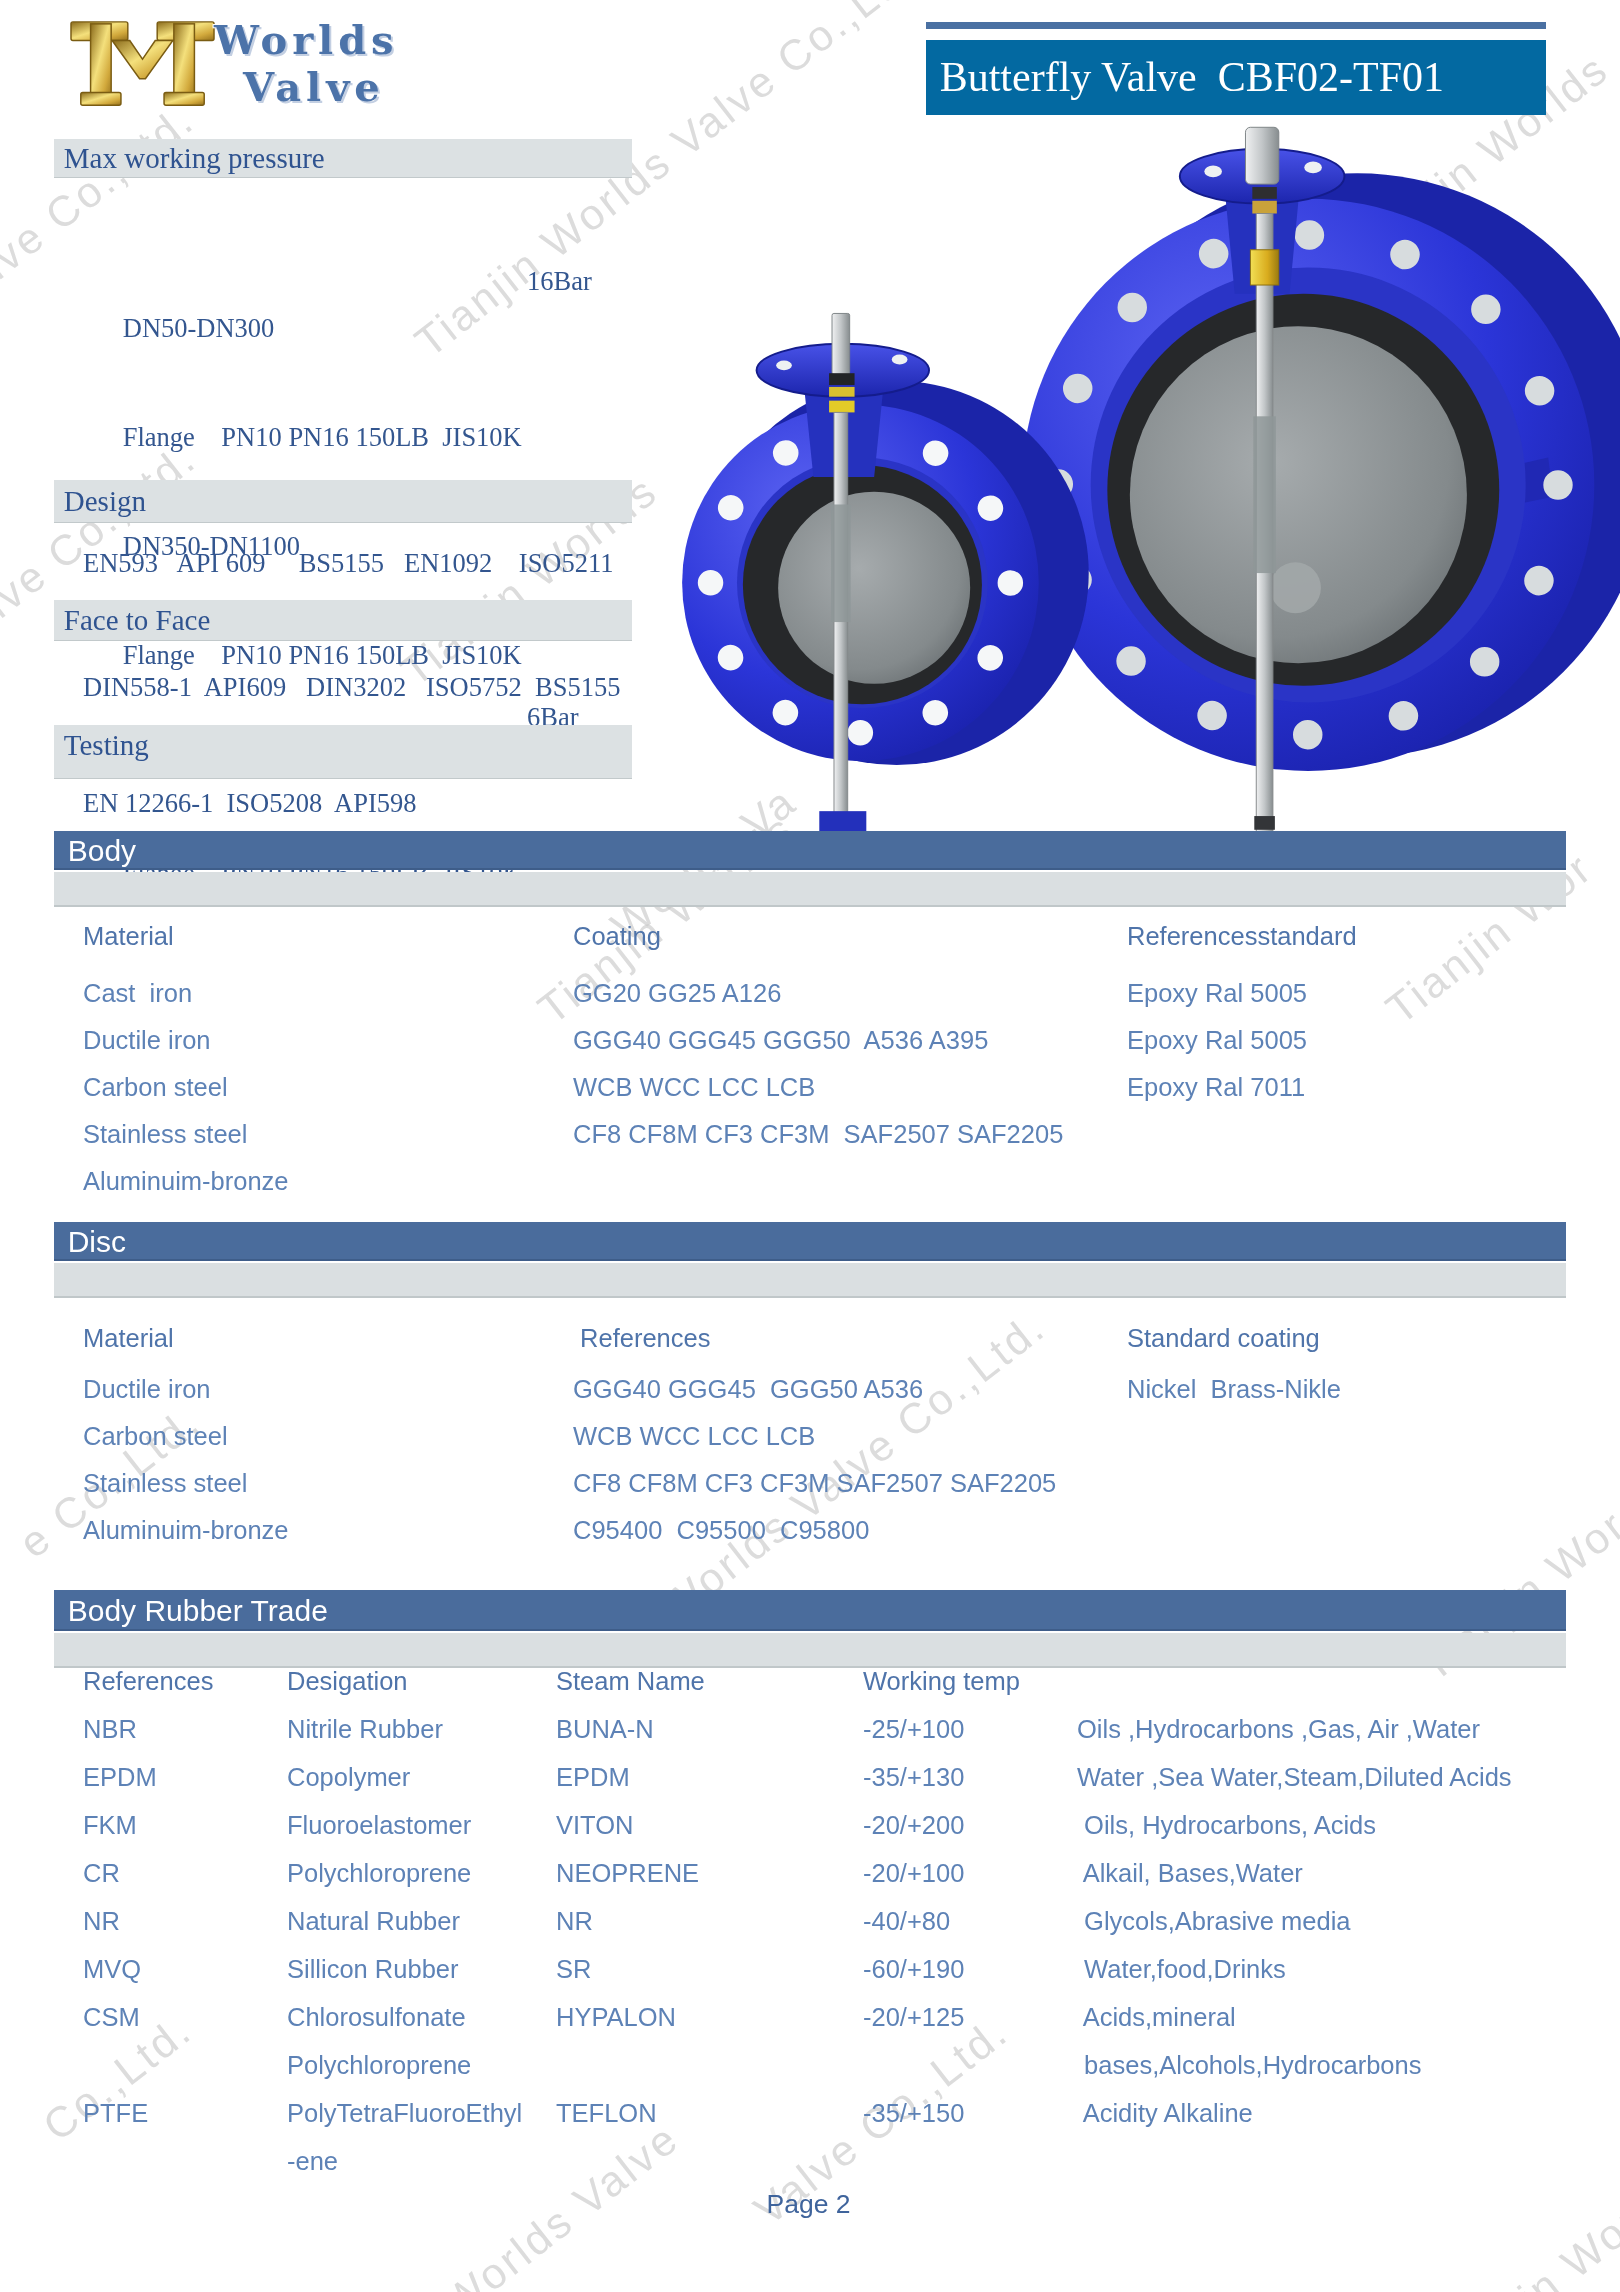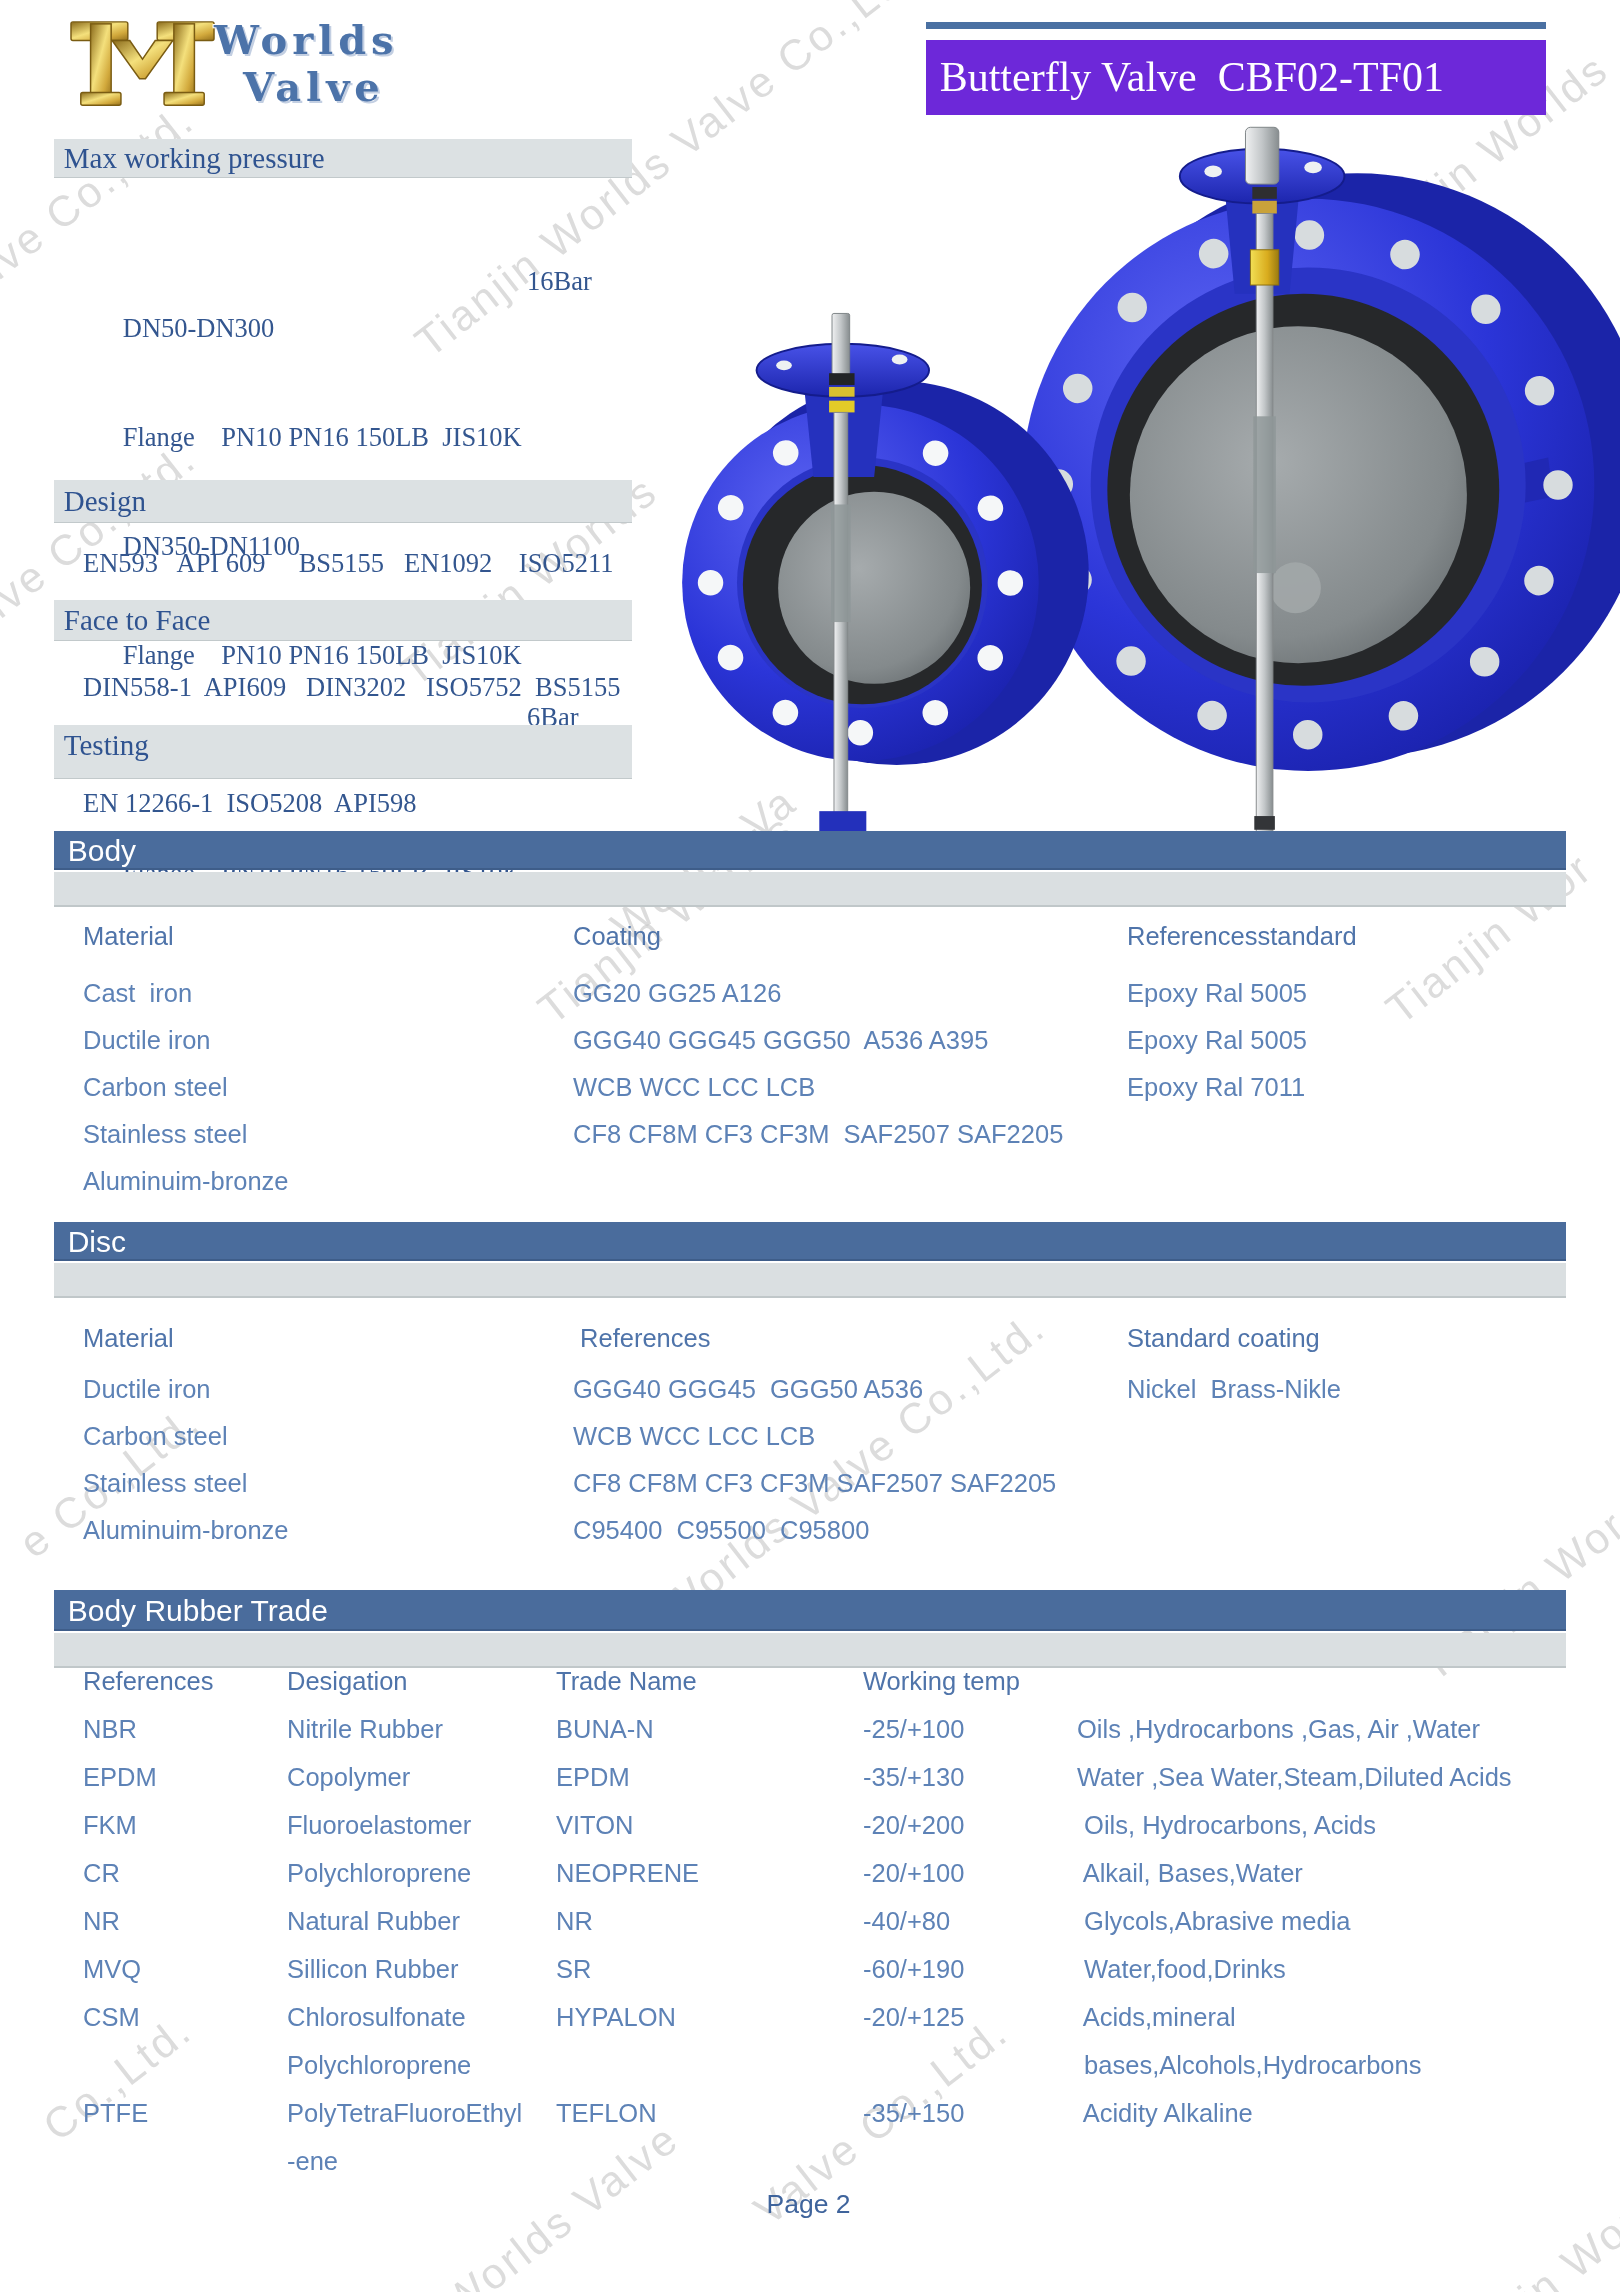--- a/index.html
+++ b/index.html
@@ -93,21 +93,21 @@
       <rect x="97" y="78" width="41" height="13" rx="2"></rect>
       <polygon points="44,25 72,64 78,64 106,25 88,25 75,44 62,25"></polygon>
     </g>
   </svg>
   <div id="logo-text" class="abs">
     <div class="l1">Worlds</div>
     <div class="l2">Valve</div>
   </div>
 
   <div id="title-rule" class="abs" style="background:#4a70a2"></div>
-  <div id="title-box" class="abs" style="background:#6d28d9">Butterfly Valve  CBF02-TF01</div>
+  <div id="title-box" class="abs" style="background:#0369a1">Butterfly Valve  CBF02-TF01</div>
 
   <svg id="valve-art" class="abs" width="993" height="774" viewBox="0 0 1013 790">
     <defs>
       <radialGradient id="blueG" cx="0.35" cy="0.3" r="0.85">
         <stop offset="0" stop-color="#5b63f2"></stop>
           <stop offset="0.55" stop-color="#2b35d8"></stop>
         <stop offset="1" stop-color="#161da2"></stop>
       </radialGradient>
       <linearGradient id="blueG2" x1="0" y1="0" x2="0" y2="1">
         <stop offset="0" stop-color="#4852e8"></stop>
@@ -275,21 +275,21 @@
       <span></span>
     </div>
   </div>
 
   <div class="abs bar-dark" style="top:1590px;height:41px;line-height:41px">Body Rubber Trade</div>
   <div class="abs bar-light" style="top:1633px;height:33px"></div>
   <div class="abs tbl seat" style="top:1657px">
     <div class="trow head">
       <span>References</span>
       <span>Desigation</span>
-      <span>Trade Name</span>
+      <span>Steam Name</span>
       <span>Working temp</span>
     </div>
     <div class="trow">
       <span>NBR</span>
       <span>Nitrile Rubber</span>
       <span>BUNA-N</span>
       <span>-25/+100</span>
       <span>Oils ,Hydrocarbons ,Gas, Air ,Water</span>
     </div>
     <div class="trow">

